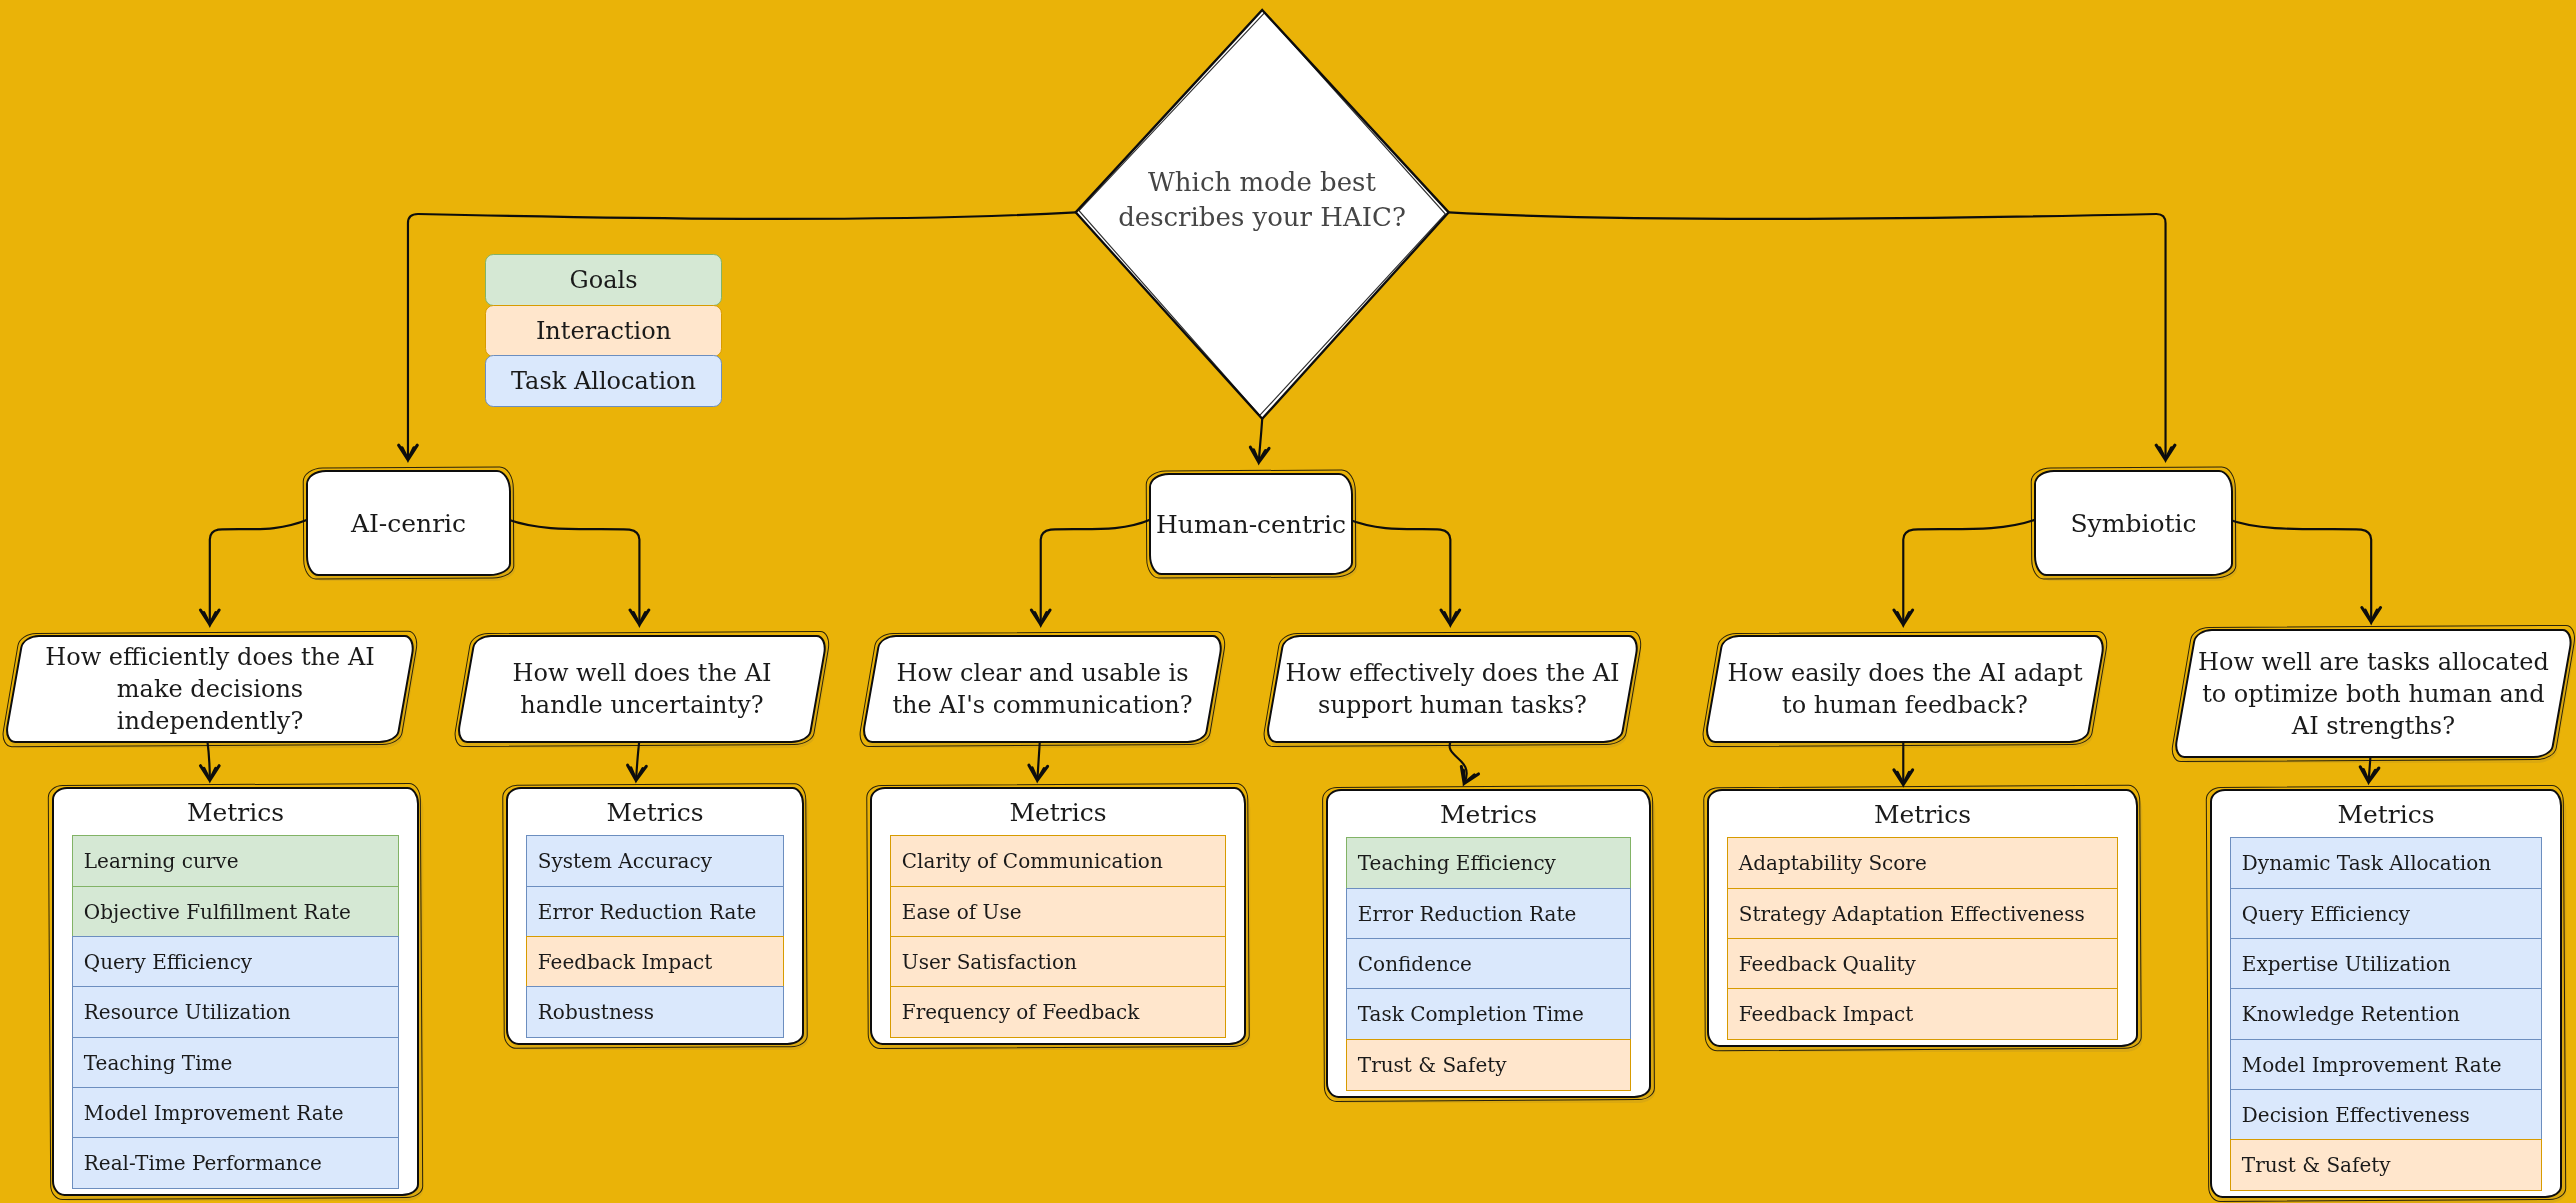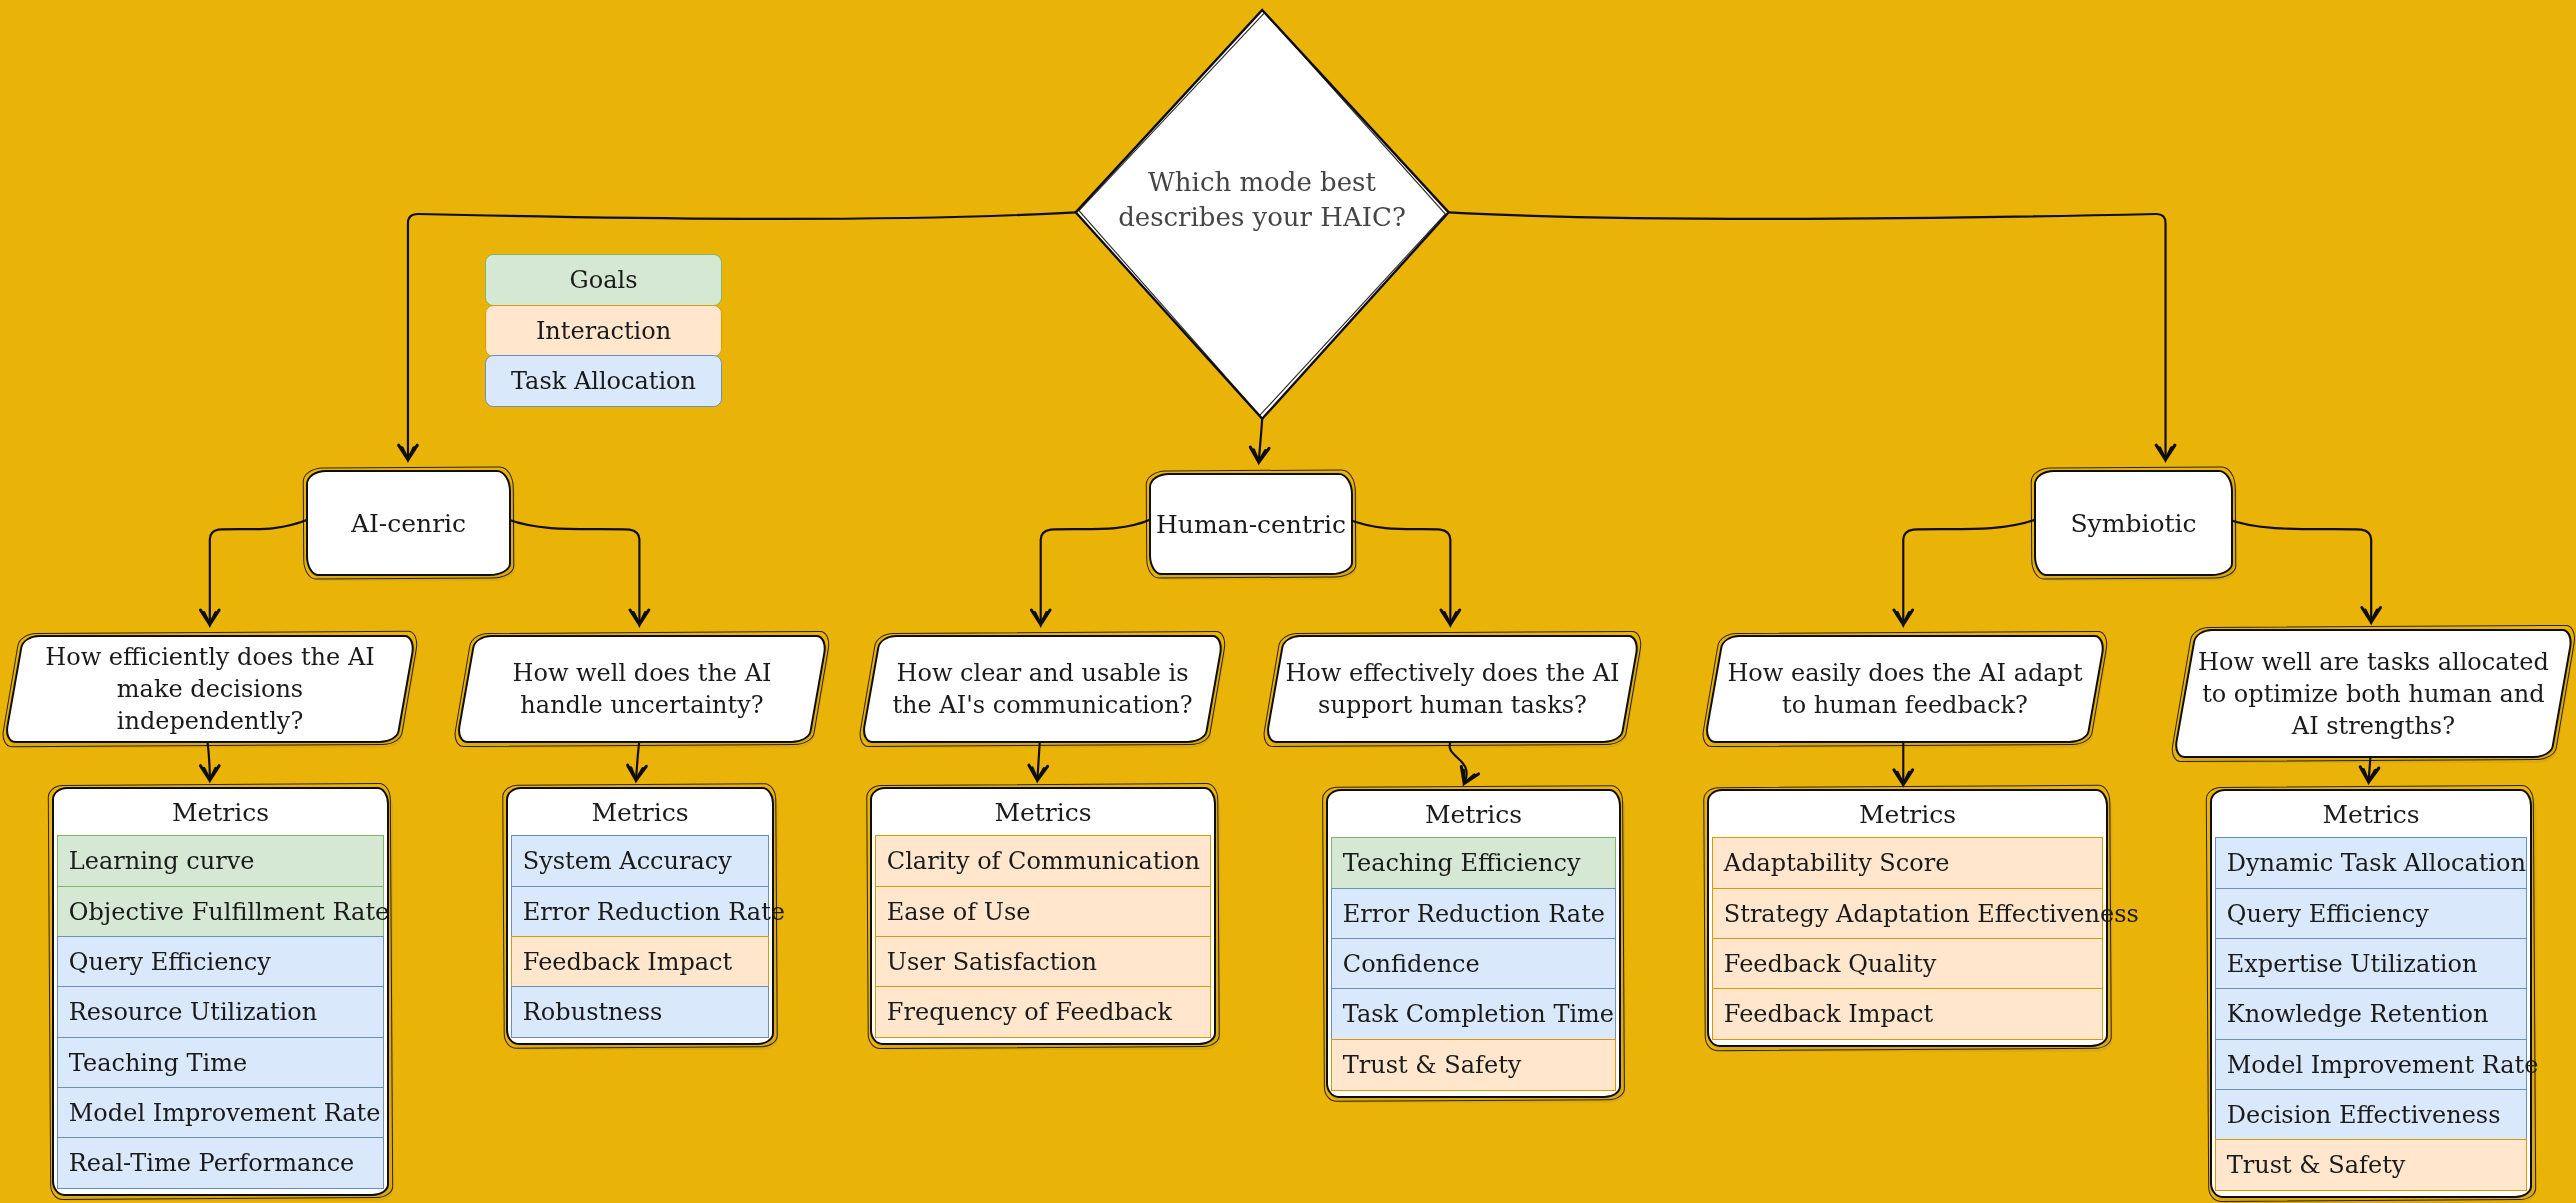--- a/index.html
+++ b/index.html
@@ -12,24 +12,24 @@
           box-shadow:4.2px 5px 0 rgba(90,90,90,.10);}
   .sketch::before{content:"";position:absolute;inset:-5px;border:1.4px solid rgba(10,10,10,.85);
           border-radius:inherit;transform:rotate(-.35deg);pointer-events:none;}
 
   .node{border-radius:20px 14px 21.6px 12.5px / 14px 21.6px 12.5px 20px;
         display:flex;align-items:center;justify-content:center;font-size:25px;}
   .qbox{border-radius:16.7px 11.7px 18.3px 11.7px / 12.5px 18.3px 11.7px 16.7px;transform:skewX(-10deg);
         display:flex;align-items:center;justify-content:center;}
   .qtext{transform:skewX(10deg);text-align:center;font-size:24px;line-height:32px;padding:0 8.3px;}
 
-  .mtable{border-radius:15px 11.7px 16.7px 12.5px / 12.5px 16.7px 11.7px 15px;padding:0 3px 5px;}
+  .mtable{border-radius:15px 11.7px 16.7px 12.5px / 12.5px 16.7px 11.7px 15px;padding:0 18px 5px;}
   .mhead{height:48px;line-height:47px;text-align:center;font-size:25px;}
   .mrow{position:relative;height:52px;border:1.7px solid;margin-top:-1.7px;display:flex;
-        align-items:center;padding:0 5px 0 10.8px;font-size:24px;box-sizing:border-box;}
+        align-items:center;padding:0 5px 0 10.8px;font-size:20px;box-sizing:border-box;}
   .mrow:first-of-type{margin-top:0;border-top-color:#222;}
   .mrow[data-cat="green"]{background:#d5e8d4;border-color:#82b366;}
   .mrow[data-cat="orange"]{background:#ffe6cc;border-color:#d79b00;}
   .mrow[data-cat="blue"]{background:#dae8fc;border-color:#6c8ebf;}
   .mrow[data-cat="green"]:first-of-type,.mrow[data-cat="orange"]:first-of-type,
   .mrow[data-cat="blue"]:first-of-type{border-top-width:1.7px;}
   .mlabel{white-space:nowrap;}
 
   .legend{position:absolute;left:485px;top:256px;width:237px;z-index:1;}
   .lrow{height:50px;border:1.7px solid;border-radius:8.3px;margin-top:-1.7px;display:flex;

